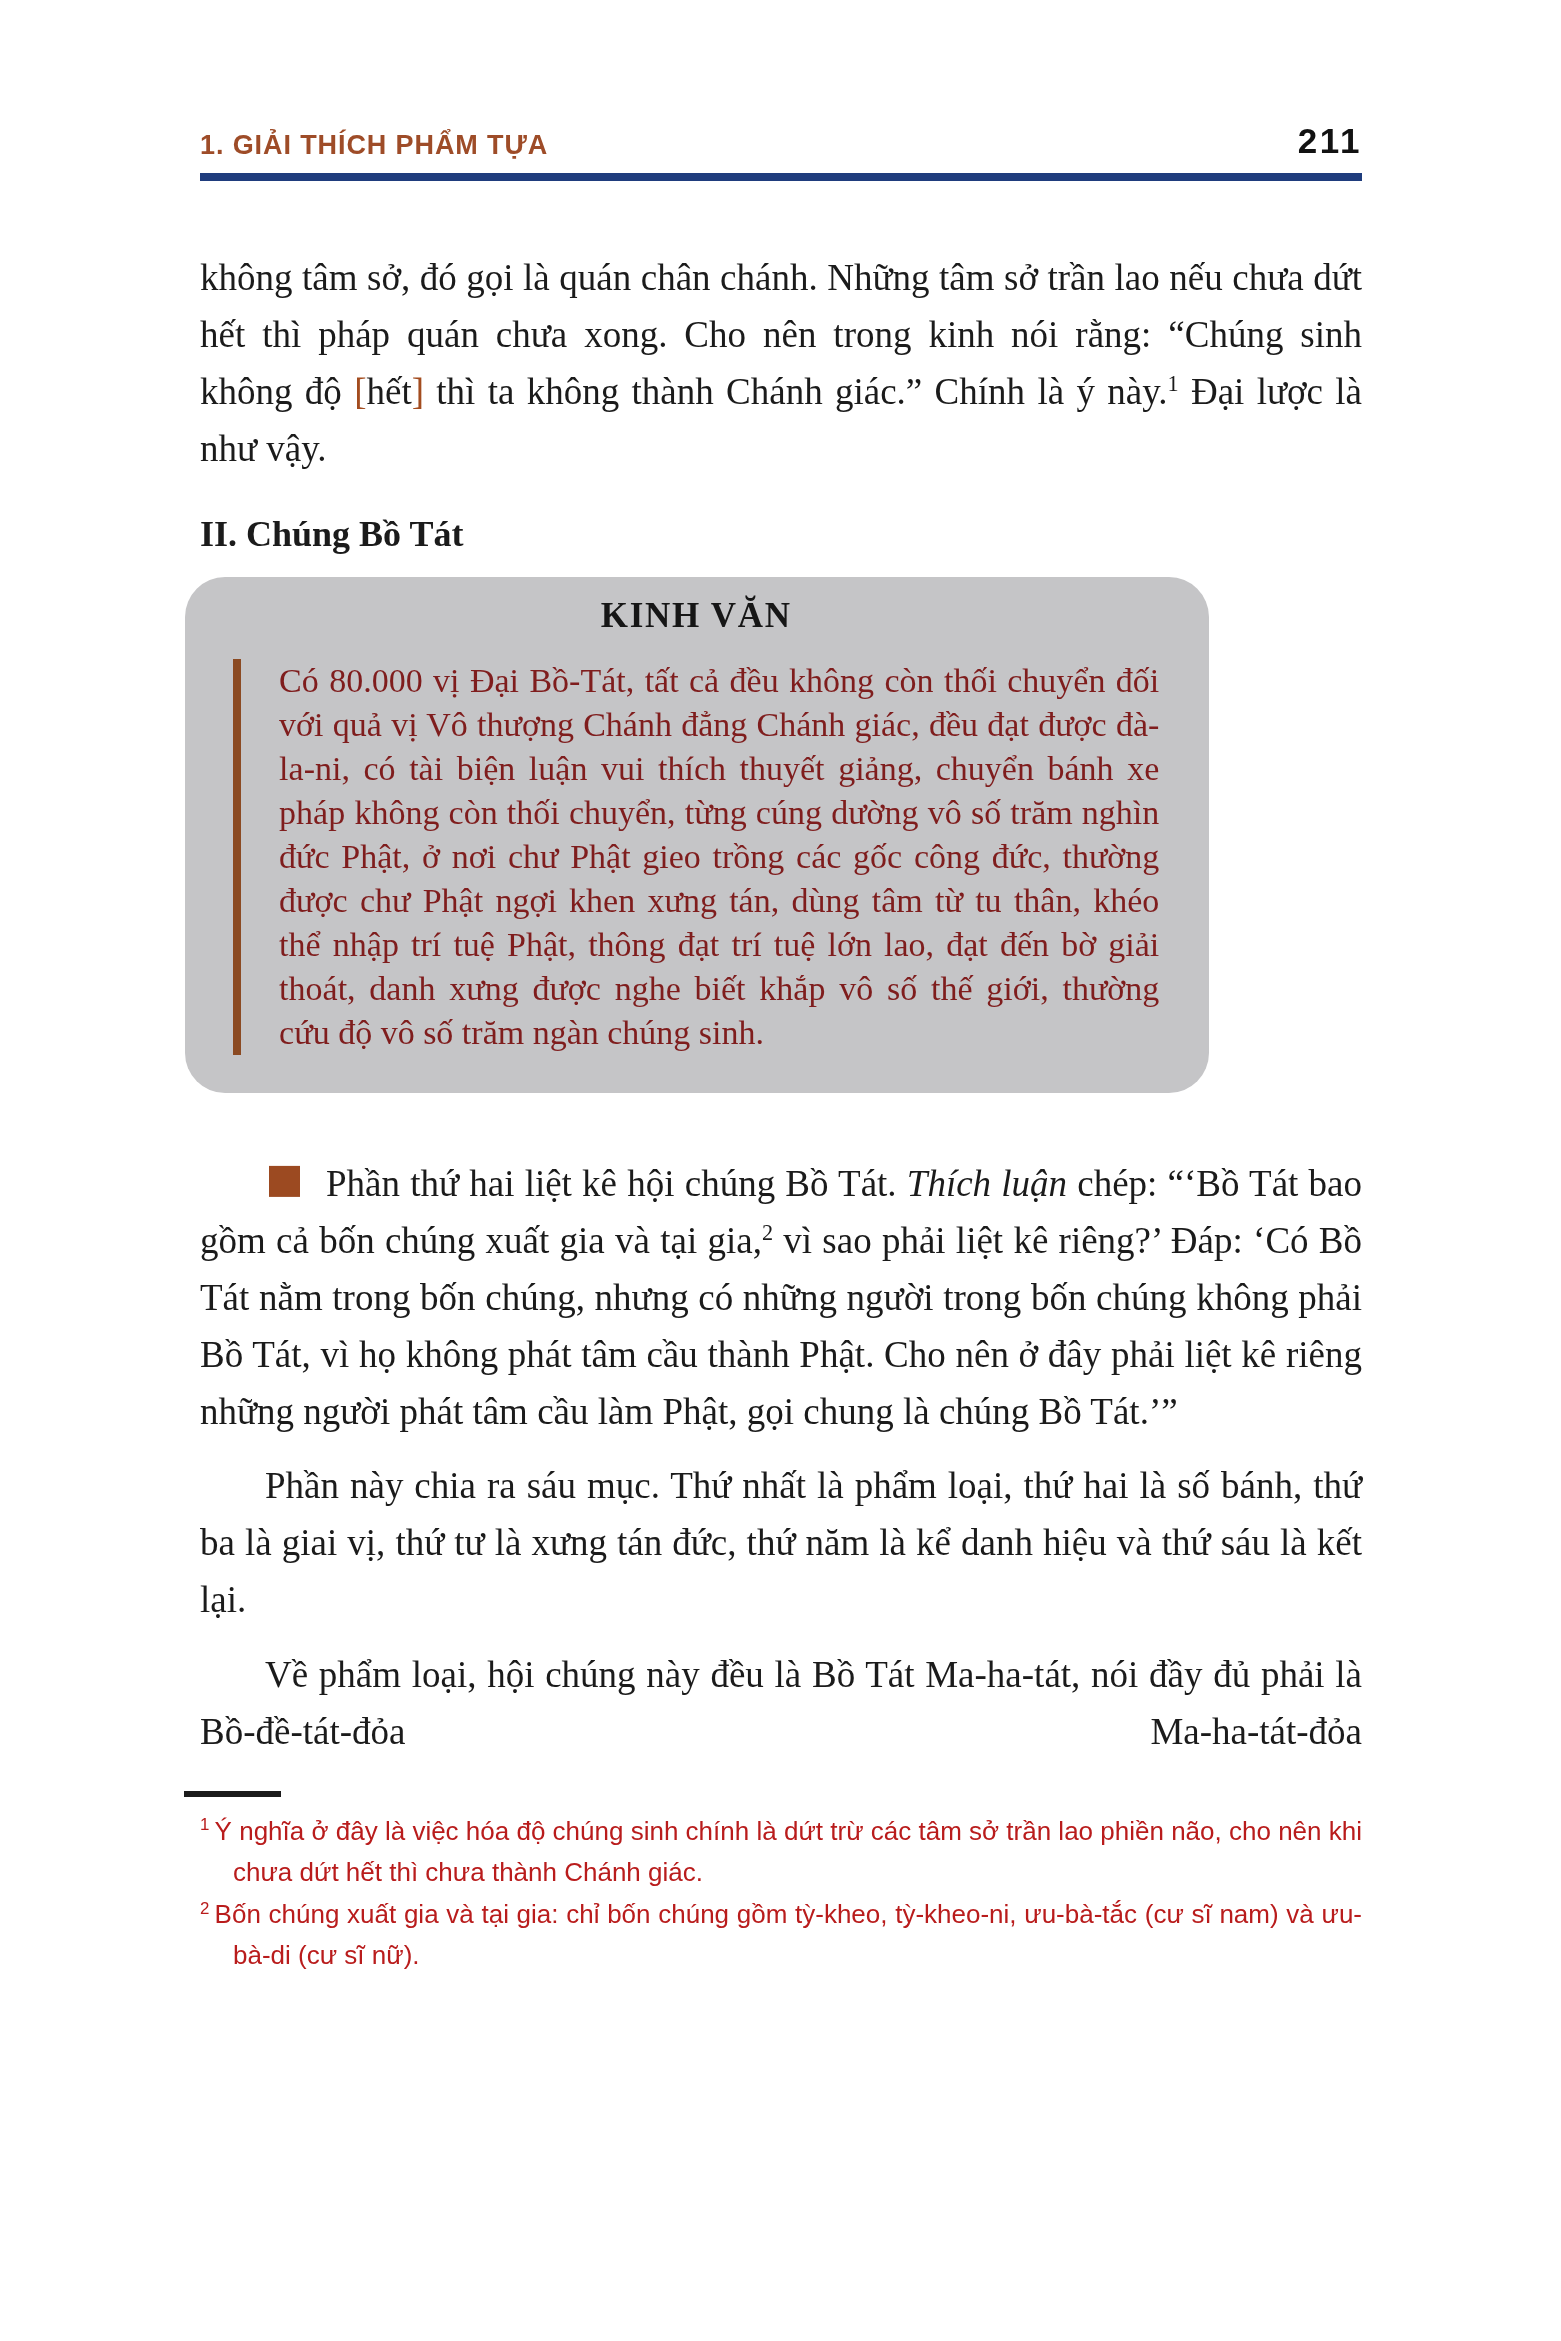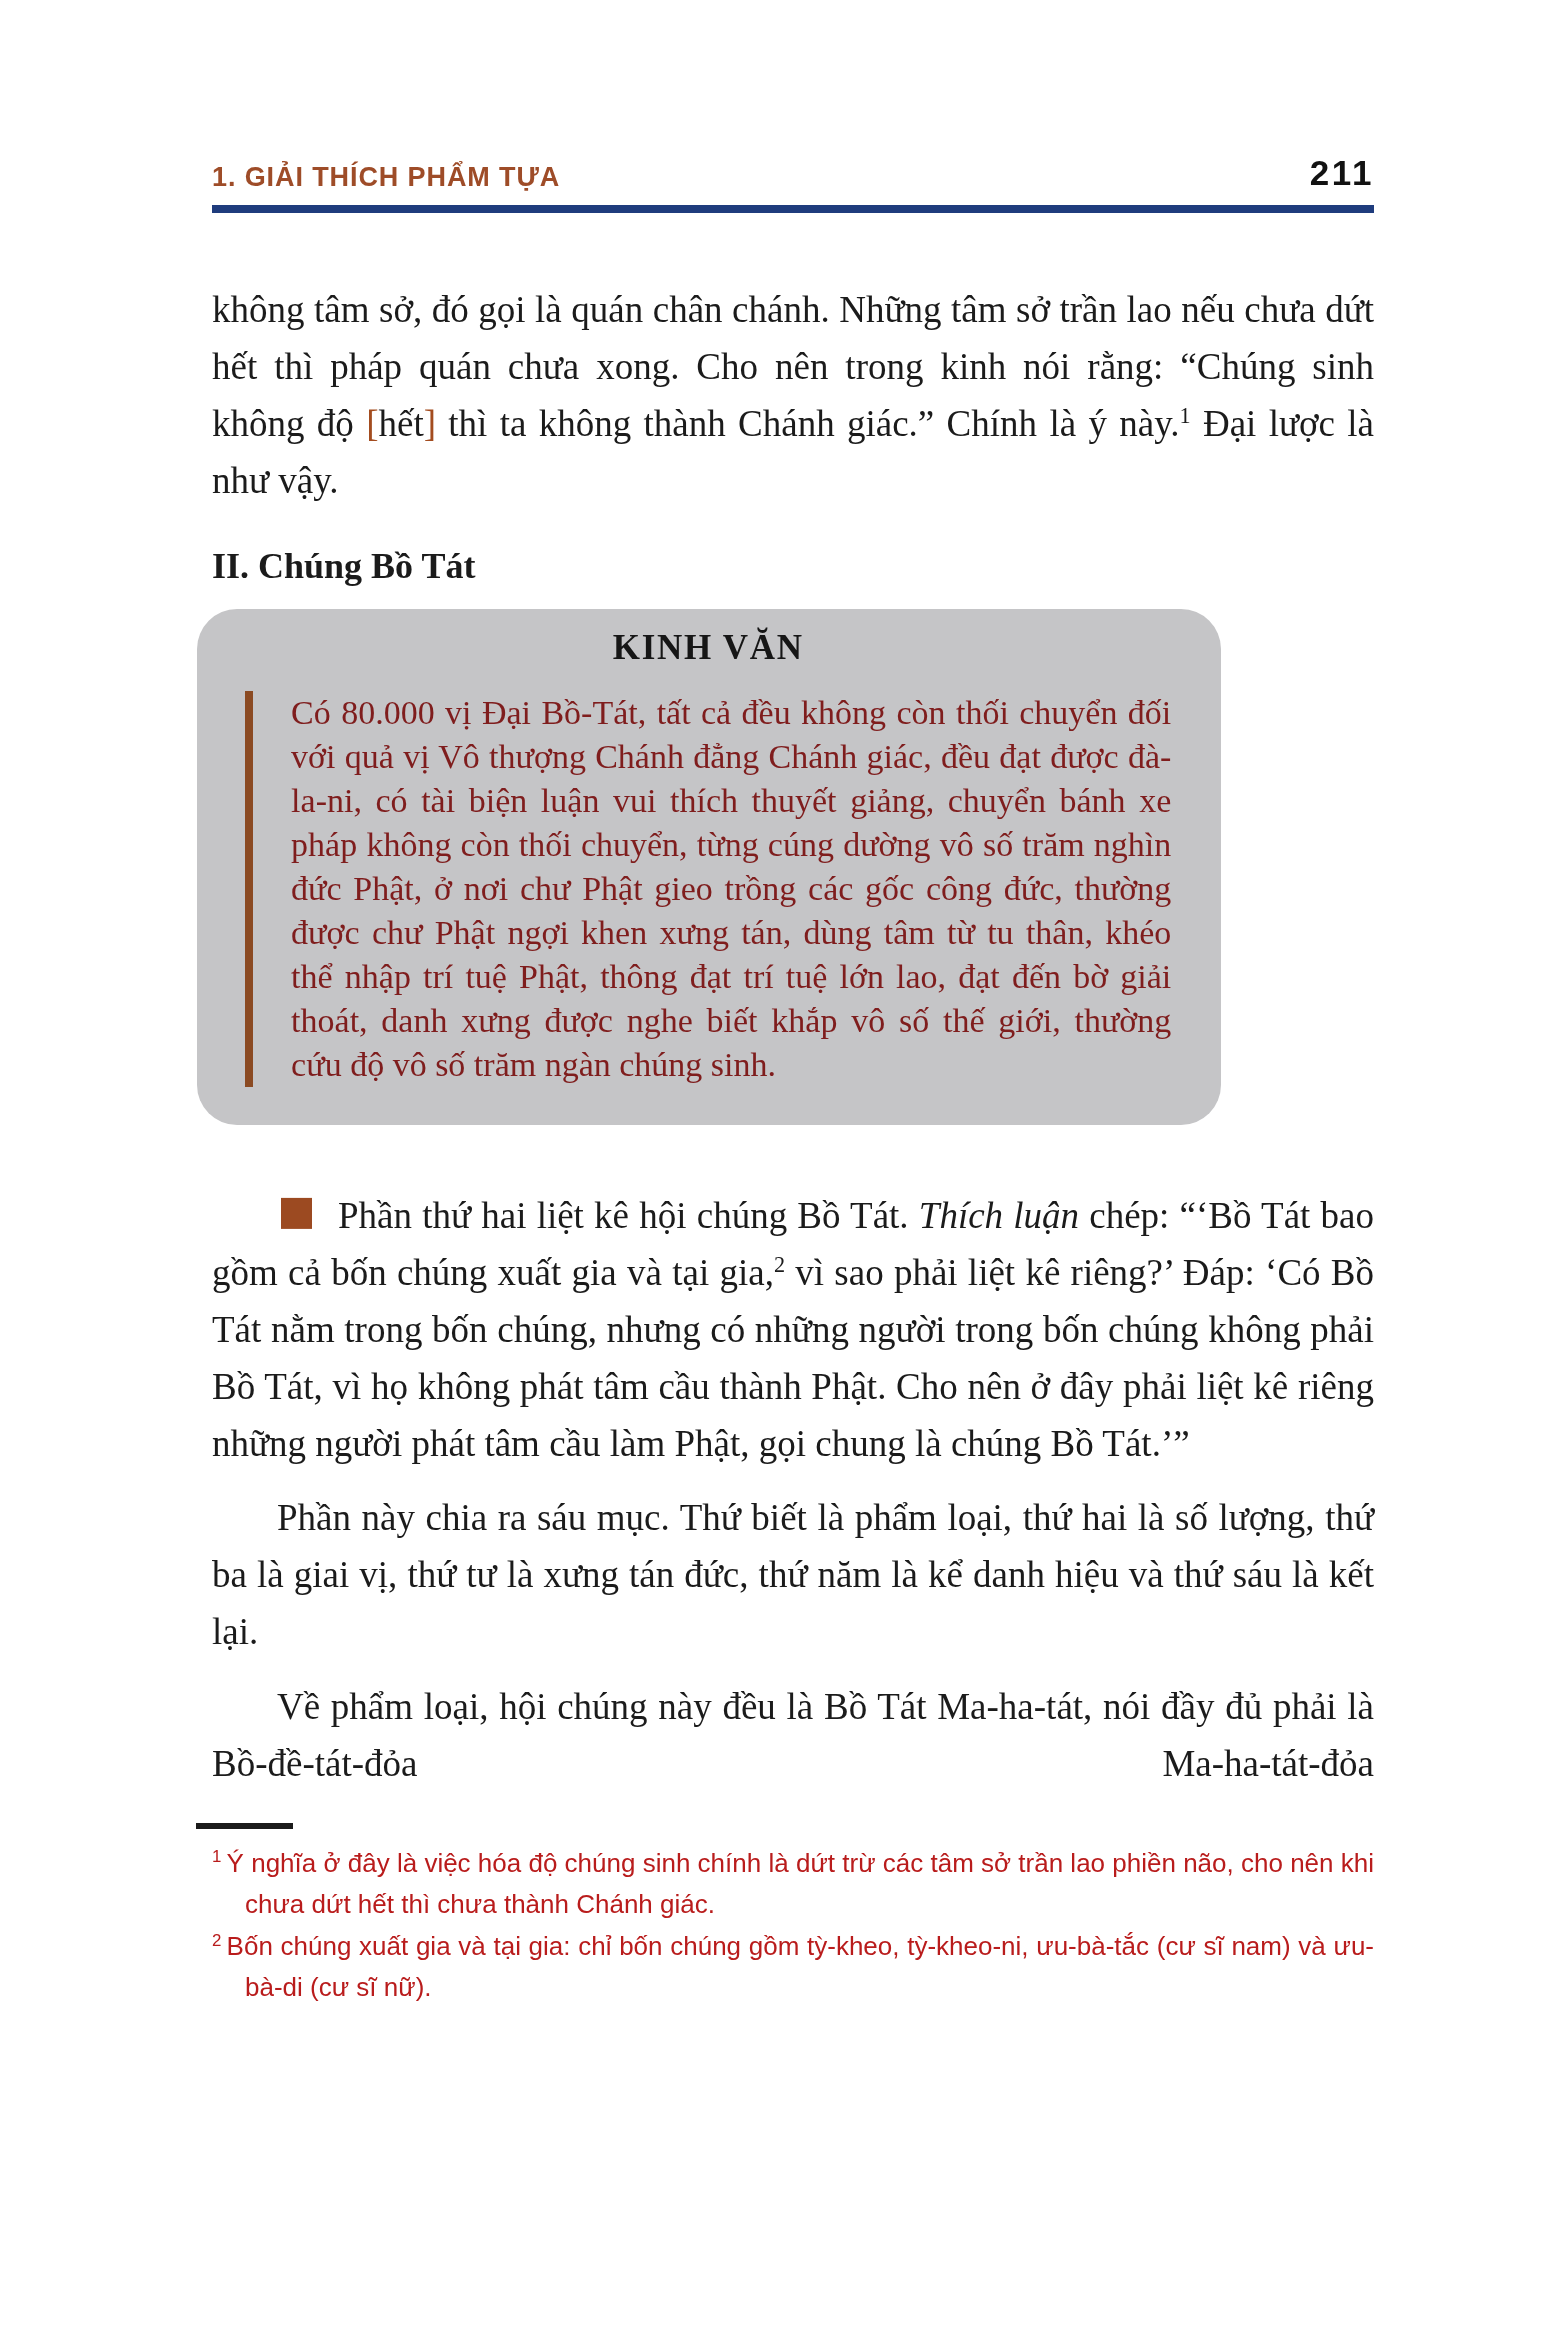--- a/index.html
+++ b/index.html
@@ -6,23 +6,22 @@
   .page{
     position:relative;
     width:1561px;height:2342px;
     background:#ffffff;
     font-family:"Liberation Serif", serif;
     color:#1b1b1b;
     box-sizing:border-box;
   }
   .content{
     position:absolute;
-    left:212px; top:121px;
+    left:200px; top:121px;
     width:1162px;
-    margin-top:32px;
   }
   
   .runhead{
     display:flex;justify-content:space-between;align-items:flex-end;
     margin-bottom:12px;
   }
   .runhead-title{
     font-family:"Liberation Sans", sans-serif;
     font-weight:bold;
     font-size:27px;
@@ -136,21 +135,21 @@
     <div class="sutra-box">
       <p class="sutra-title">KINH VĂN</p>
       <div class="sutra-row">
         <div class="sutra-bar"></div>
         <p class="sutra-text">Có 80.000 vị Đại Bồ-Tát, tất cả đều không còn thối chuyển đối với quả vị Vô thượng Chánh đẳng Chánh giác, đều đạt được đà-la-ni, có tài biện luận vui thích thuyết giảng, chuyển bánh xe pháp không còn thối chuyển, từng cúng dường vô số trăm nghìn đức Phật, ở nơi chư Phật gieo trồng các gốc công đức, thường được chư Phật ngợi khen xưng tán, dùng tâm từ tu thân, khéo thể nhập trí tuệ Phật, thông đạt trí tuệ lớn lao, đạt đến bờ giải thoát, danh xưng được nghe biết khắp vô số thế giới, thường cứu độ vô số trăm ngàn chúng sinh.</p>
       </div>
     </div>
 
     <p class="para bullet-para"><span class="bullet-sq"></span><span>Phần thứ hai liệt kê hội chúng Bồ Tát. </span><em>Thích luận</em><span> chép: “‘Bồ Tát bao gồm cả bốn chúng xuất gia và tại gia,</span><sup class="fnref">2</sup><span> vì sao phải liệt kê riêng?’ Đáp: ‘Có Bồ Tát nằm trong bốn chúng, nhưng có những người trong bốn chúng không phải Bồ Tát, vì họ không phát tâm cầu thành Phật. Cho nên ở đây phải liệt kê riêng những người phát tâm cầu làm Phật, gọi chung là chúng Bồ Tát.’”</span></p>
 
-    <p class="para indent">Phần này chia ra sáu mục. Thứ biết là phẩm loại, thứ hai là số lượng, thứ ba là giai vị, thứ tư là xưng tán đức, thứ năm là kể danh hiệu và thứ sáu là kết lại.</p>
+    <p class="para indent">Phần này chia ra sáu mục. Thứ nhất là phẩm loại, thứ hai là số bánh, thứ ba là giai vị, thứ tư là xưng tán đức, thứ năm là kể danh hiệu và thứ sáu là kết lại.</p>
 
 
     <p class="para indent stretch-last">Về phẩm loại, hội chúng này đều là Bồ Tát Ma-ha-tát, nói đầy đủ phải là Bồ-đề-tát-đỏa Ma-ha-tát-đỏa</p>
 
     <div class="footnotes">
       <div class="fn-sep"></div>
       <p class="footnote"><sup>1</sup><span>Ý nghĩa ở đây là việc hóa độ chúng sinh chính là dứt trừ các tâm sở trần lao phiền não, cho nên khi chưa dứt hết thì chưa thành Chánh giác.</span></p>
       <p class="footnote"><sup>2</sup><span>Bốn chúng xuất gia và tại gia: chỉ bốn chúng gồm tỳ-kheo, tỳ-kheo-ni, ưu-bà-tắc (cư sĩ nam) và ưu-bà-di (cư sĩ nữ).</span></p>
     </div>
 

